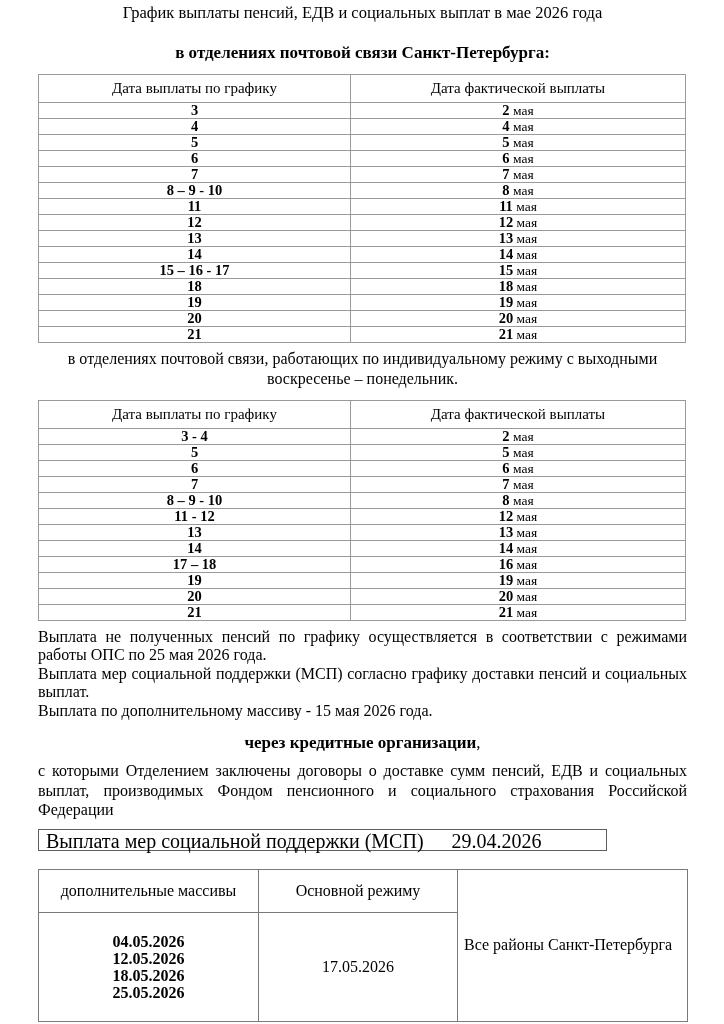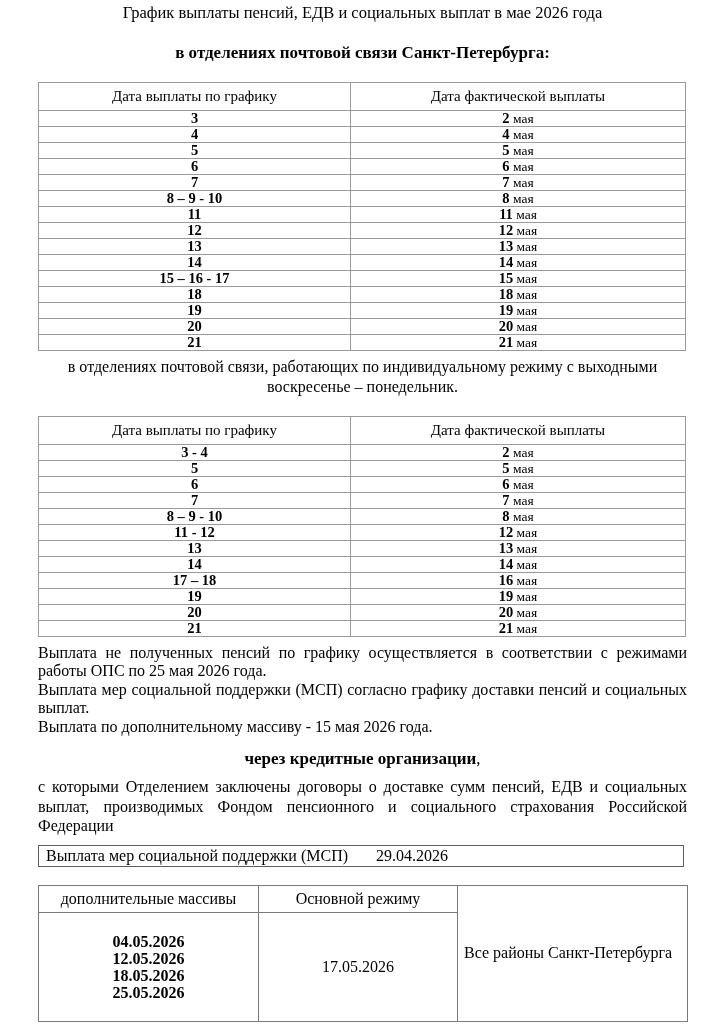--- a/index.html
+++ b/index.html
@@ -25,21 +25,21 @@
     text-align: center;
     font-size: 17px;
     font-weight: bold;
     line-height: 19px;
   }
 
   table.ptable {
     width: 647px;
     border-collapse: collapse;
     table-layout: fixed;
-    margin-top: 20px;
+    margin-top: 12px;
     padding-left: 40px;
   }
   table.ptable th, table.ptable td {
     border: 1px solid #9a9a9a;
     text-align: center;
     vertical-align: middle;
     padding: 0;
   }
   table.ptable th {
     height: 28px;
@@ -81,40 +81,39 @@
 
   .credit-para {
     margin-top: 9px;
     font-size: 16px;
     line-height: 19.5px;
     text-align: justify;
   }
 
   .msp-box {
     margin-top: 9px;
-    width: 646px;
+    width: 569px;
     height: 22px;
     border: 1px solid #5f5f5f;
     display: flex;
-    align-items: center;
-    font-size: 16px;
+    font-size: 20px;
   }
   .msp-box .msp-label { margin-left: 7px; }
   .msp-box .msp-date { margin-left: 28px; }
 
   table.btable {
     width: 649px;
     border-collapse: collapse;
     table-layout: fixed;
     margin-top: 18px;
   }
   table.btable td {
     border: 1px solid #7a7a7a;
     vertical-align: middle;
-    padding: 4px;
+    padding: 12px;
     font-size: 16px;
   }
   table.btable td.bh {
     height: 20px;
     text-align: center;
   }
   table.btable td.bdates {
     height: 76px;
     text-align: center;
     line-height: 17px;

